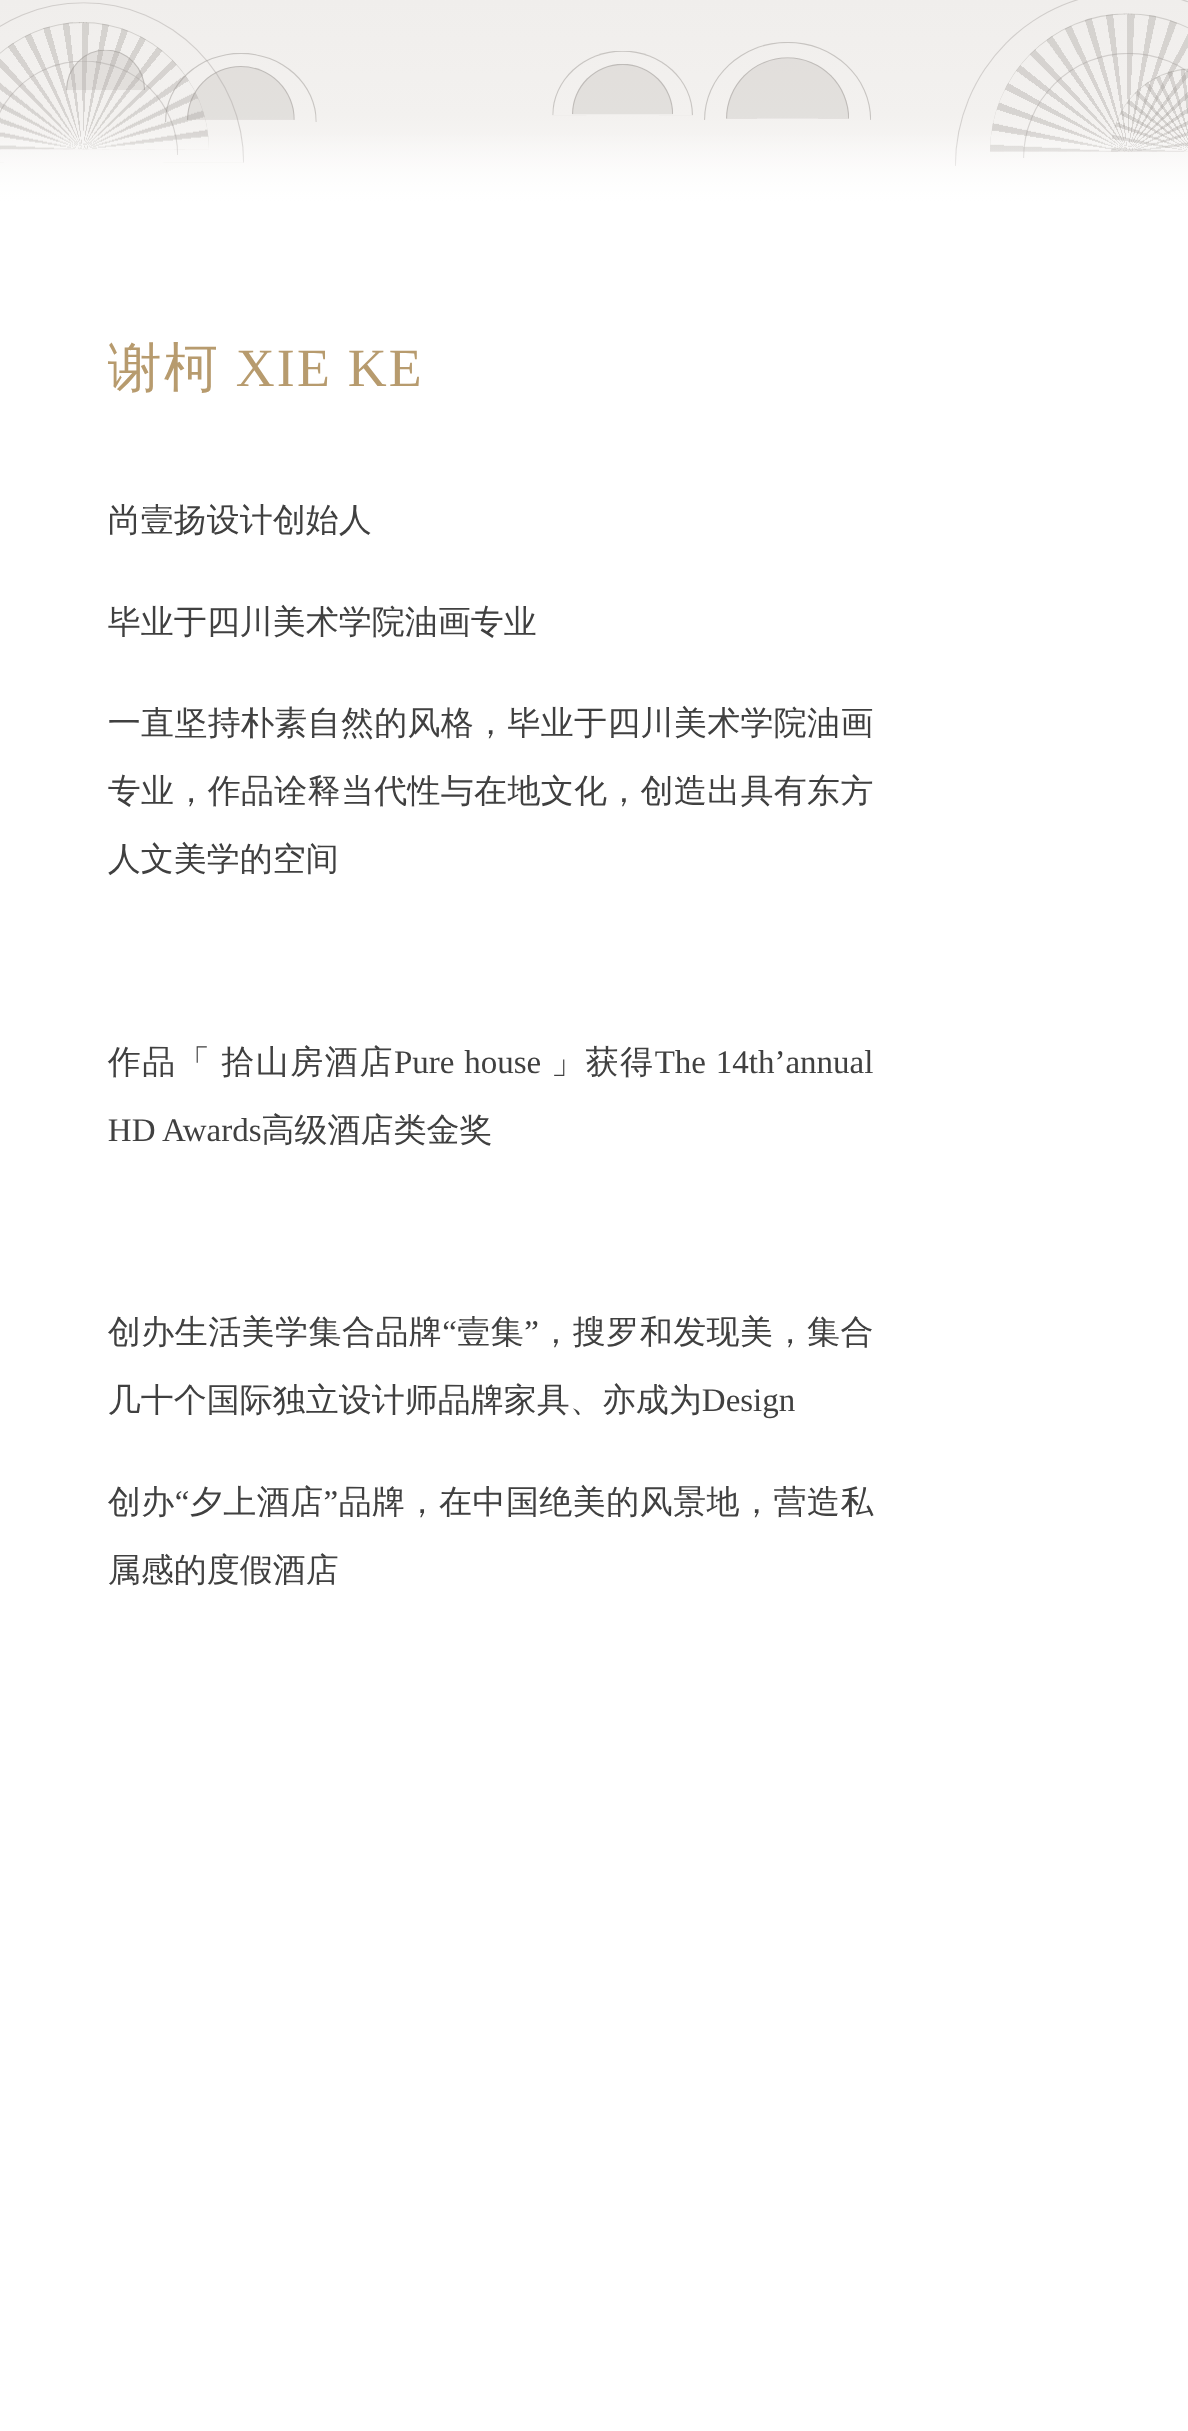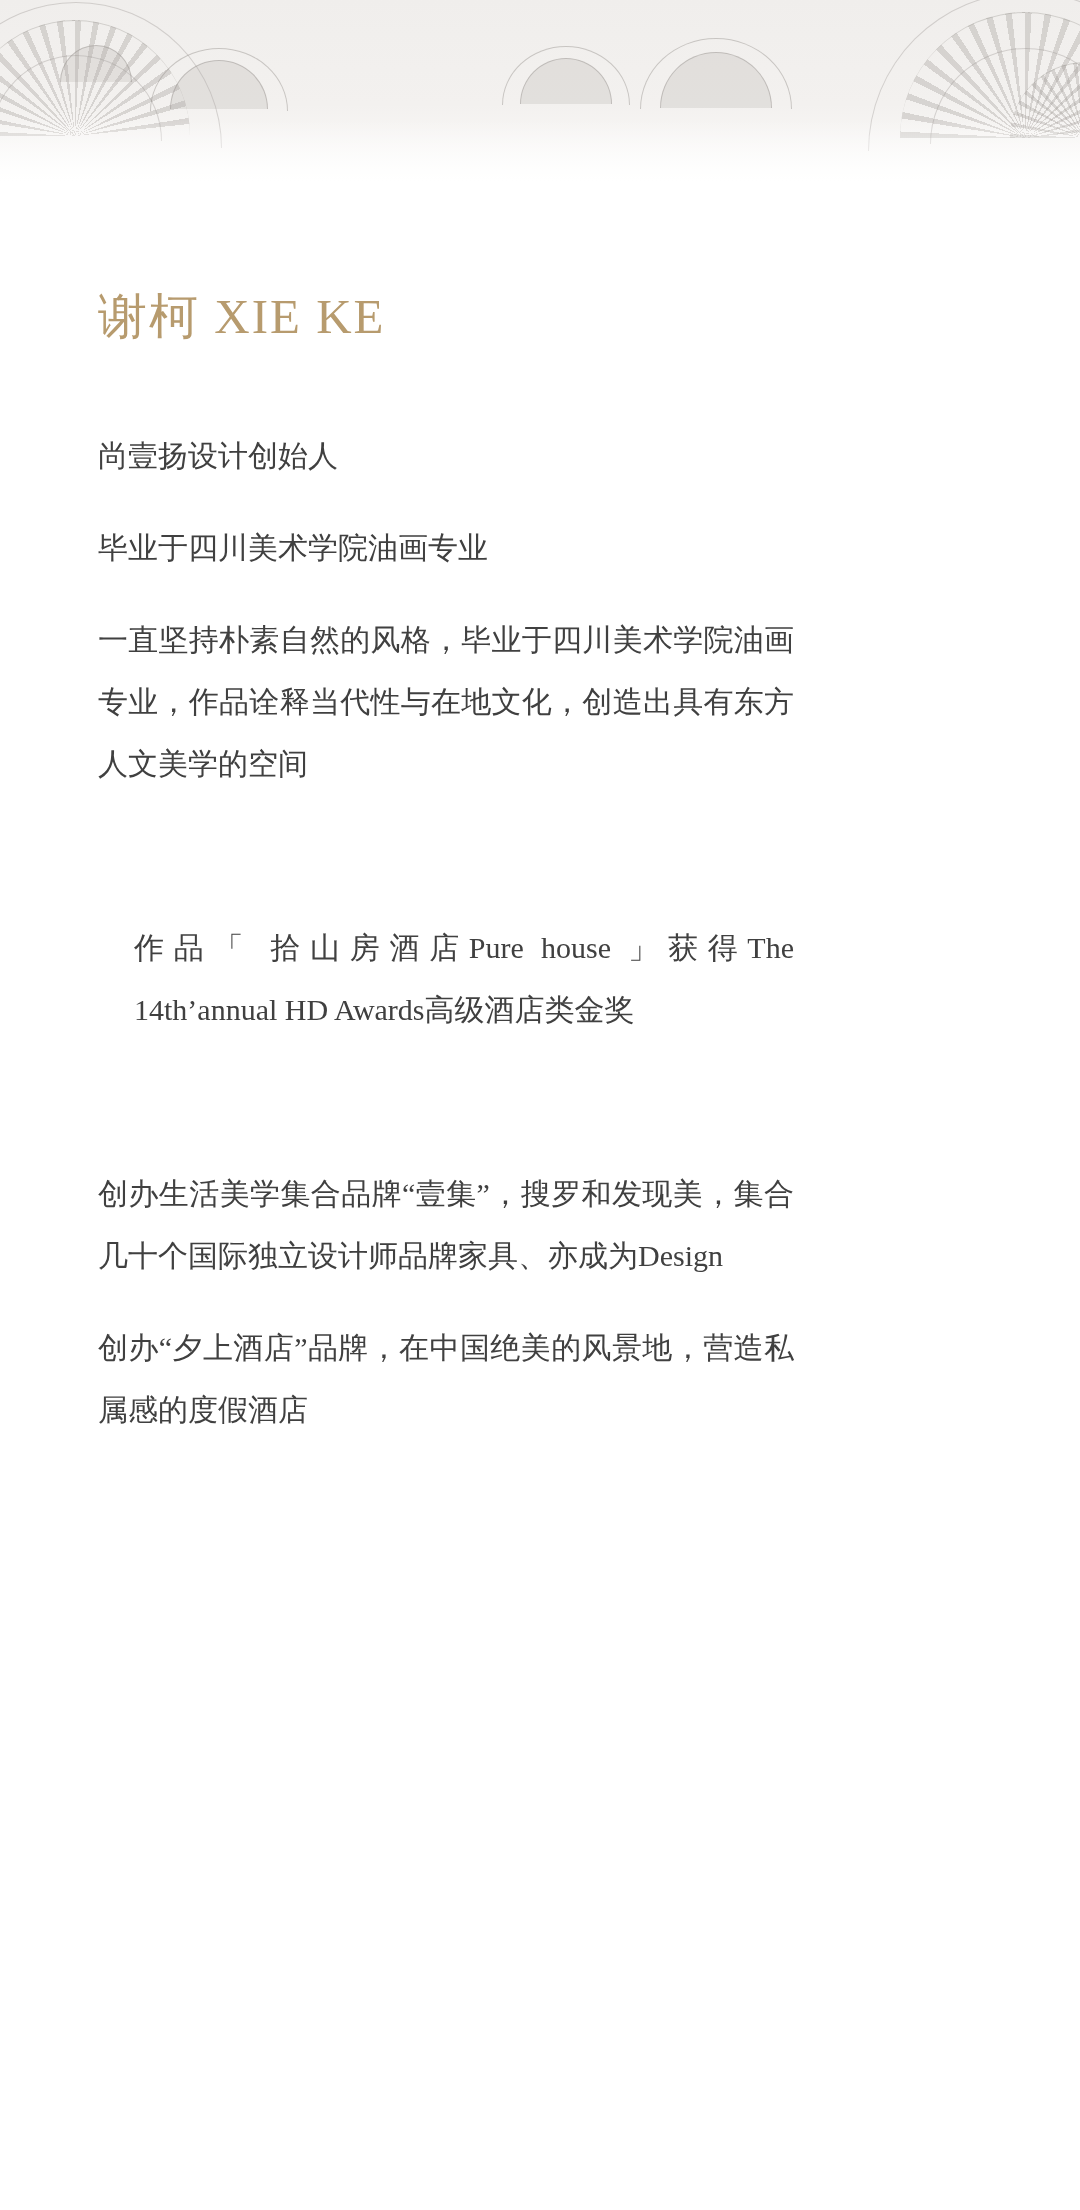--- a/index.html
+++ b/index.html
@@ -54,21 +54,21 @@
     border: 1px solid rgba(150,145,140,0.45);
     border-bottom: none;
   }
   .cloud.filled {
     background: rgba(170,165,160,0.22);
   }
 
   
   .content {
     position: absolute;
-    top: 178px;
+    top: 196px;
     left: 0;
     width: 892px;
   }
   .page-title {
     margin: 110px 0 0 98px;
     color: #b79b6e;
     font-size: 49px;
     letter-spacing: 2px;
     font-weight: normal;
     line-height: 1.2;
@@ -86,21 +86,20 @@
   }
   .para + .para {
     margin-top: 0;
   }
   .block-gap {
     height: 62px;
   }
   .para.justified-tight {
     text-align: justify;
     text-justify: inter-character;
-    margin-left: 36px;
   }
 </style>
 </head>
 <body>
 
 <div class="header-band">
 
   <div class="fan" style="left:-40px; top:20px; width:230px; height:115px;"></div>
   <div class="ring" style="left:-70px; top:2px; width:290px; height:145px;"></div>
   <div class="ring" style="left:-10px; top:55px; width:170px; height:85px;"></div>

